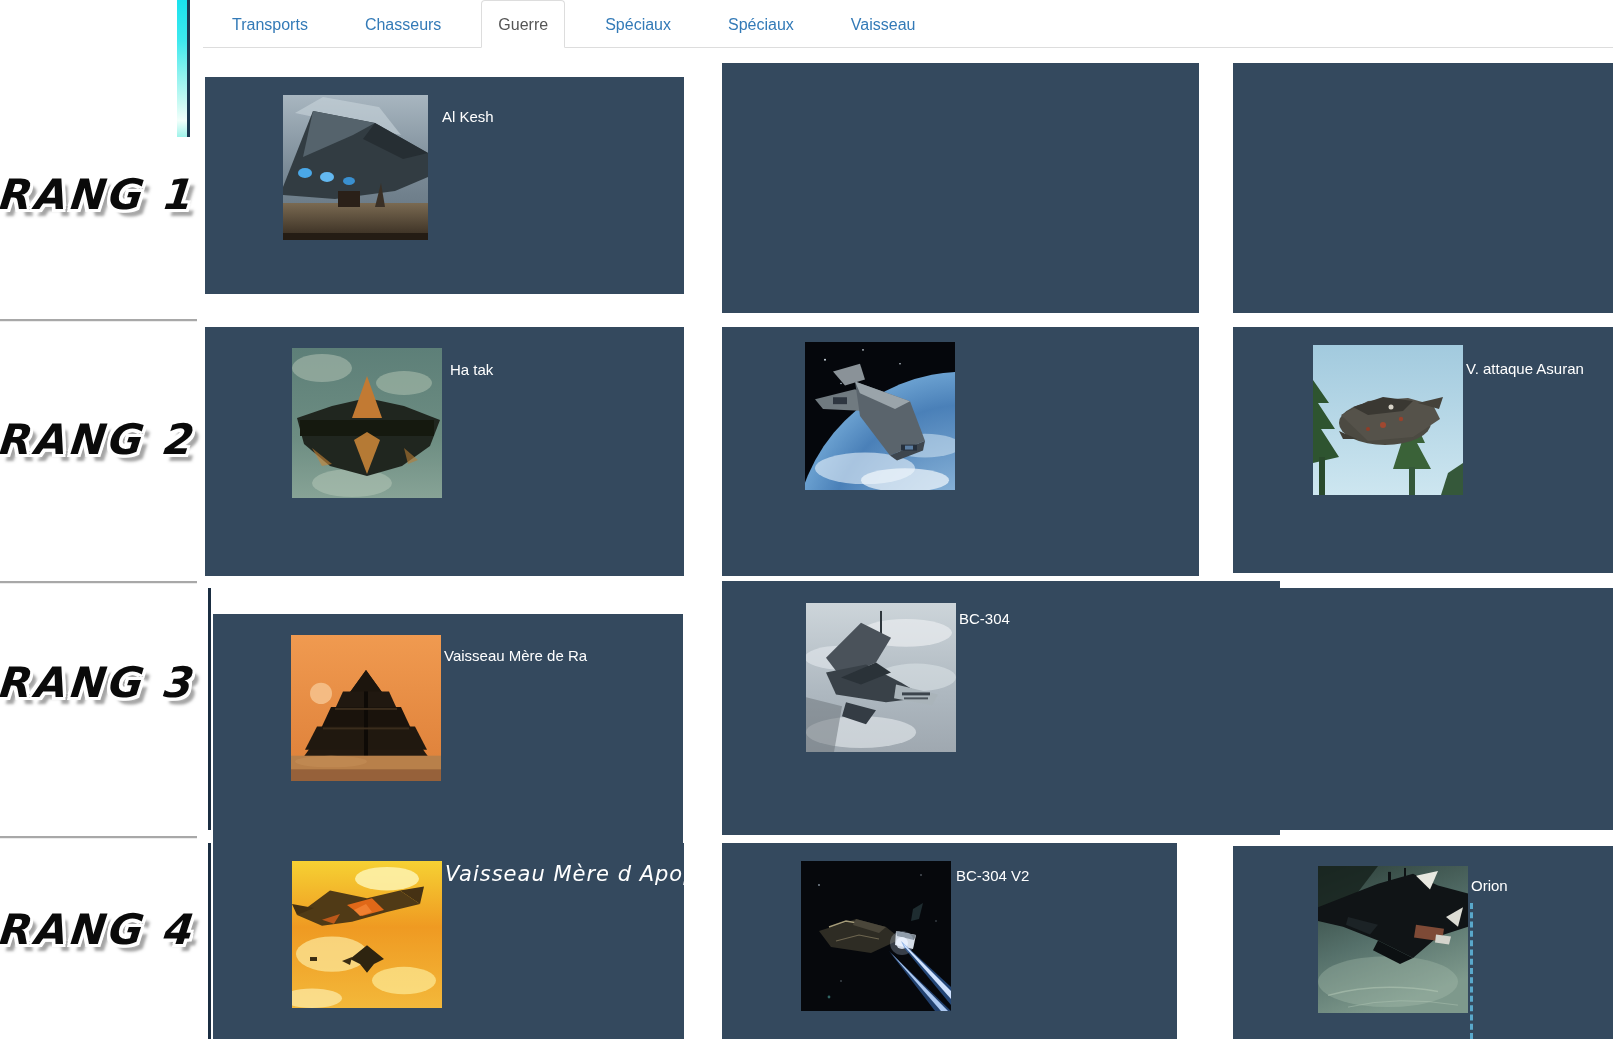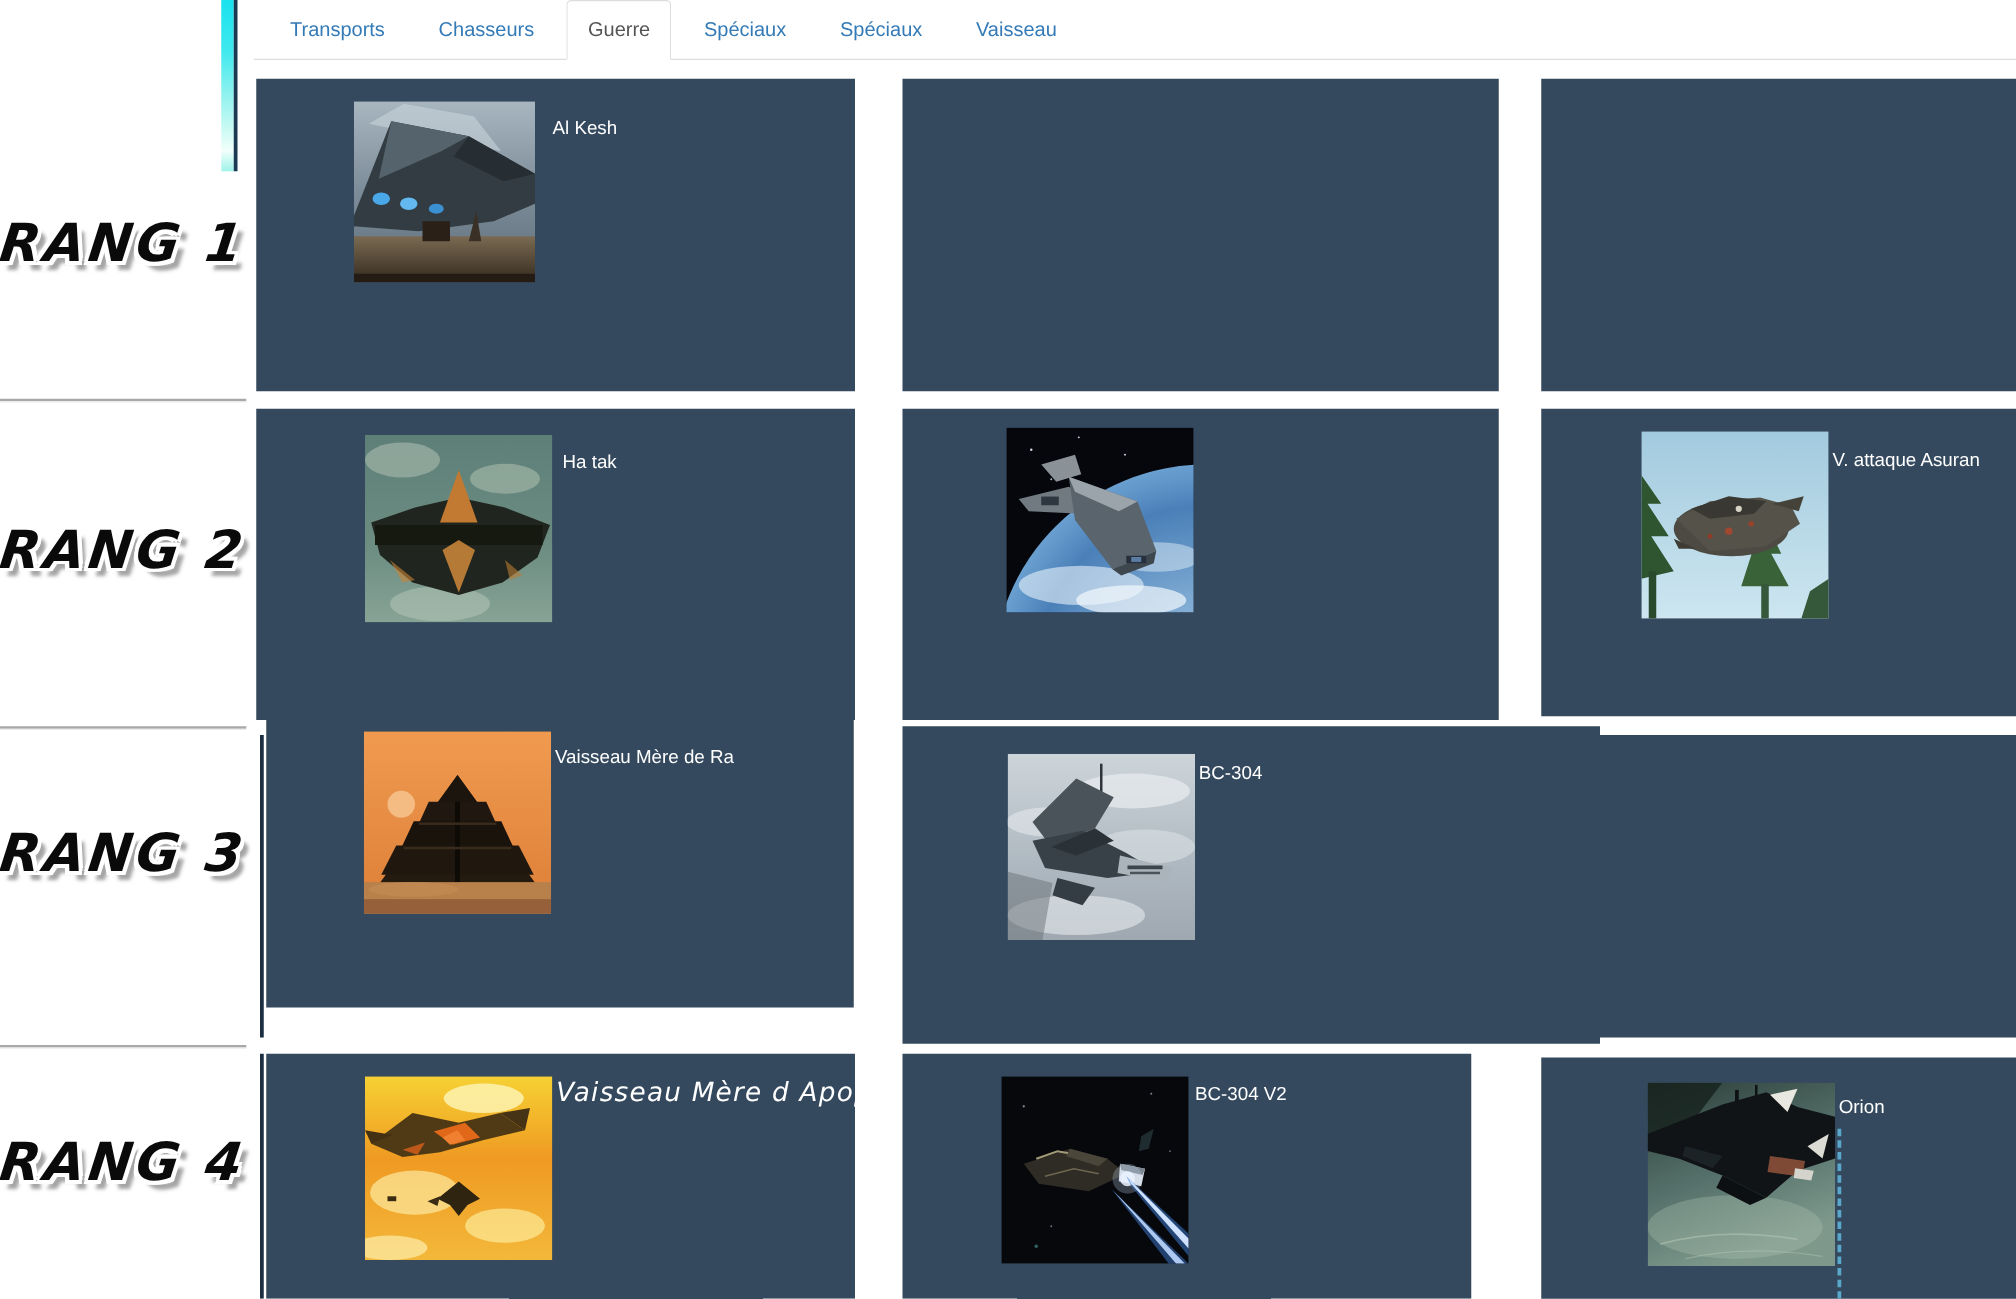--- a/index.html
+++ b/index.html
@@ -4,21 +4,21 @@
 <style>
   html,body{margin:0;padding:0;}
   body{
     width:1613px;height:1039px;position:relative;overflow:hidden;
     background:#ffffff;font-family:"Liberation Sans", sans-serif;
   }
   
   .tabbar{
     position:absolute;left:203px;top:0;right:0;
     display:flex;align-items:flex-start;
-    border-bottom:1px solid #ddd;padding-left:12px;
+    border-bottom:1px solid #ddd;padding-left:12px;gap:14px;
   }
   .tab{
     font-size:16px;color:#337ab7;padding:15px 16px 13px 16px;margin-right:9px;
     margin-bottom:-1px;border:1px solid transparent;border-radius:4px 4px 0 0;
     cursor:pointer;white-space:nowrap;
   }
   .tab.active{
     color:#555;background:#fff;border:1px solid #ddd;border-bottom-color:#fff;
   }
   
@@ -73,21 +73,21 @@
 
 <div class="rank" style="top:163px">RANG 1</div>
 <div class="rank" style="top:408px">RANG 2</div>
 <div class="rank" style="top:651px">RANG 3</div>
 <div class="rank" style="top:898px">RANG 4</div>
 
 <div class="sidebar-divider" style="top:319px"></div>
 <div class="sidebar-divider" style="top:581px"></div>
 <div class="sidebar-divider" style="top:836px"></div>
 
-<div class="card" style="left:205px;top:63px;width:479px;height:250px">
+<div class="card" style="left:205px;top:77px;width:479px;height:217px">
   <div class="ship-img" style="left:78px;top:18px;width:145px;height:145px">
     <svg viewBox="0 0 145 145" preserveAspectRatio="none">
       <defs>
         <linearGradient id="g1a" x1="0" y1="0" x2="0" y2="1">
           <stop offset="0" stop-color="#a8b6c0"></stop>
             <stop offset="0.5" stop-color="#7c8c98"></stop>
             <stop offset="1" stop-color="#5e6e7a"></stop>
         </linearGradient>
         <linearGradient id="g1b" x1="0" y1="0" x2="0" y2="1">
           <stop offset="0" stop-color="#7a6a52"></stop>
@@ -193,21 +193,21 @@
       <circle cx="88" cy="74" r="2.2" fill="#98422c"></circle>
       <circle cx="55" cy="84" r="2" fill="#8e3e28"></circle>
       <circle cx="78" cy="62" r="2.5" fill="#d8d4c8"></circle>
       <polygon points="26,86 44,94 30,94" fill="#3e3c34"></polygon>
     </svg>
   </div>
   <span class="ship-label" style="left:233px;top:33px">V. attaque Asuran</span>
 </div>
 
 <div class="left-line" style="left:208px;top:588px;height:242px"></div>
-<div class="card" style="left:213px;top:564px;width:470px;height:242px">
+<div class="card" style="left:213px;top:614px;width:470px;height:242px">
   <div class="ship-img" style="left:78px;top:21px;width:150px;height:146px">
     <svg viewBox="0 0 150 150" preserveAspectRatio="none">
       <defs>
         <linearGradient id="g5a" x1="0" y1="0" x2="0" y2="1">
           <stop offset="0" stop-color="#f09a50"></stop>
             <stop offset="1" stop-color="#dd7f38"></stop>
         </linearGradient>
       </defs>
       <rect width="150" height="150" fill="url(#g5a)"></rect>
       <circle cx="30" cy="60" r="11" fill="#f6c38e" opacity="0.85"></circle>

